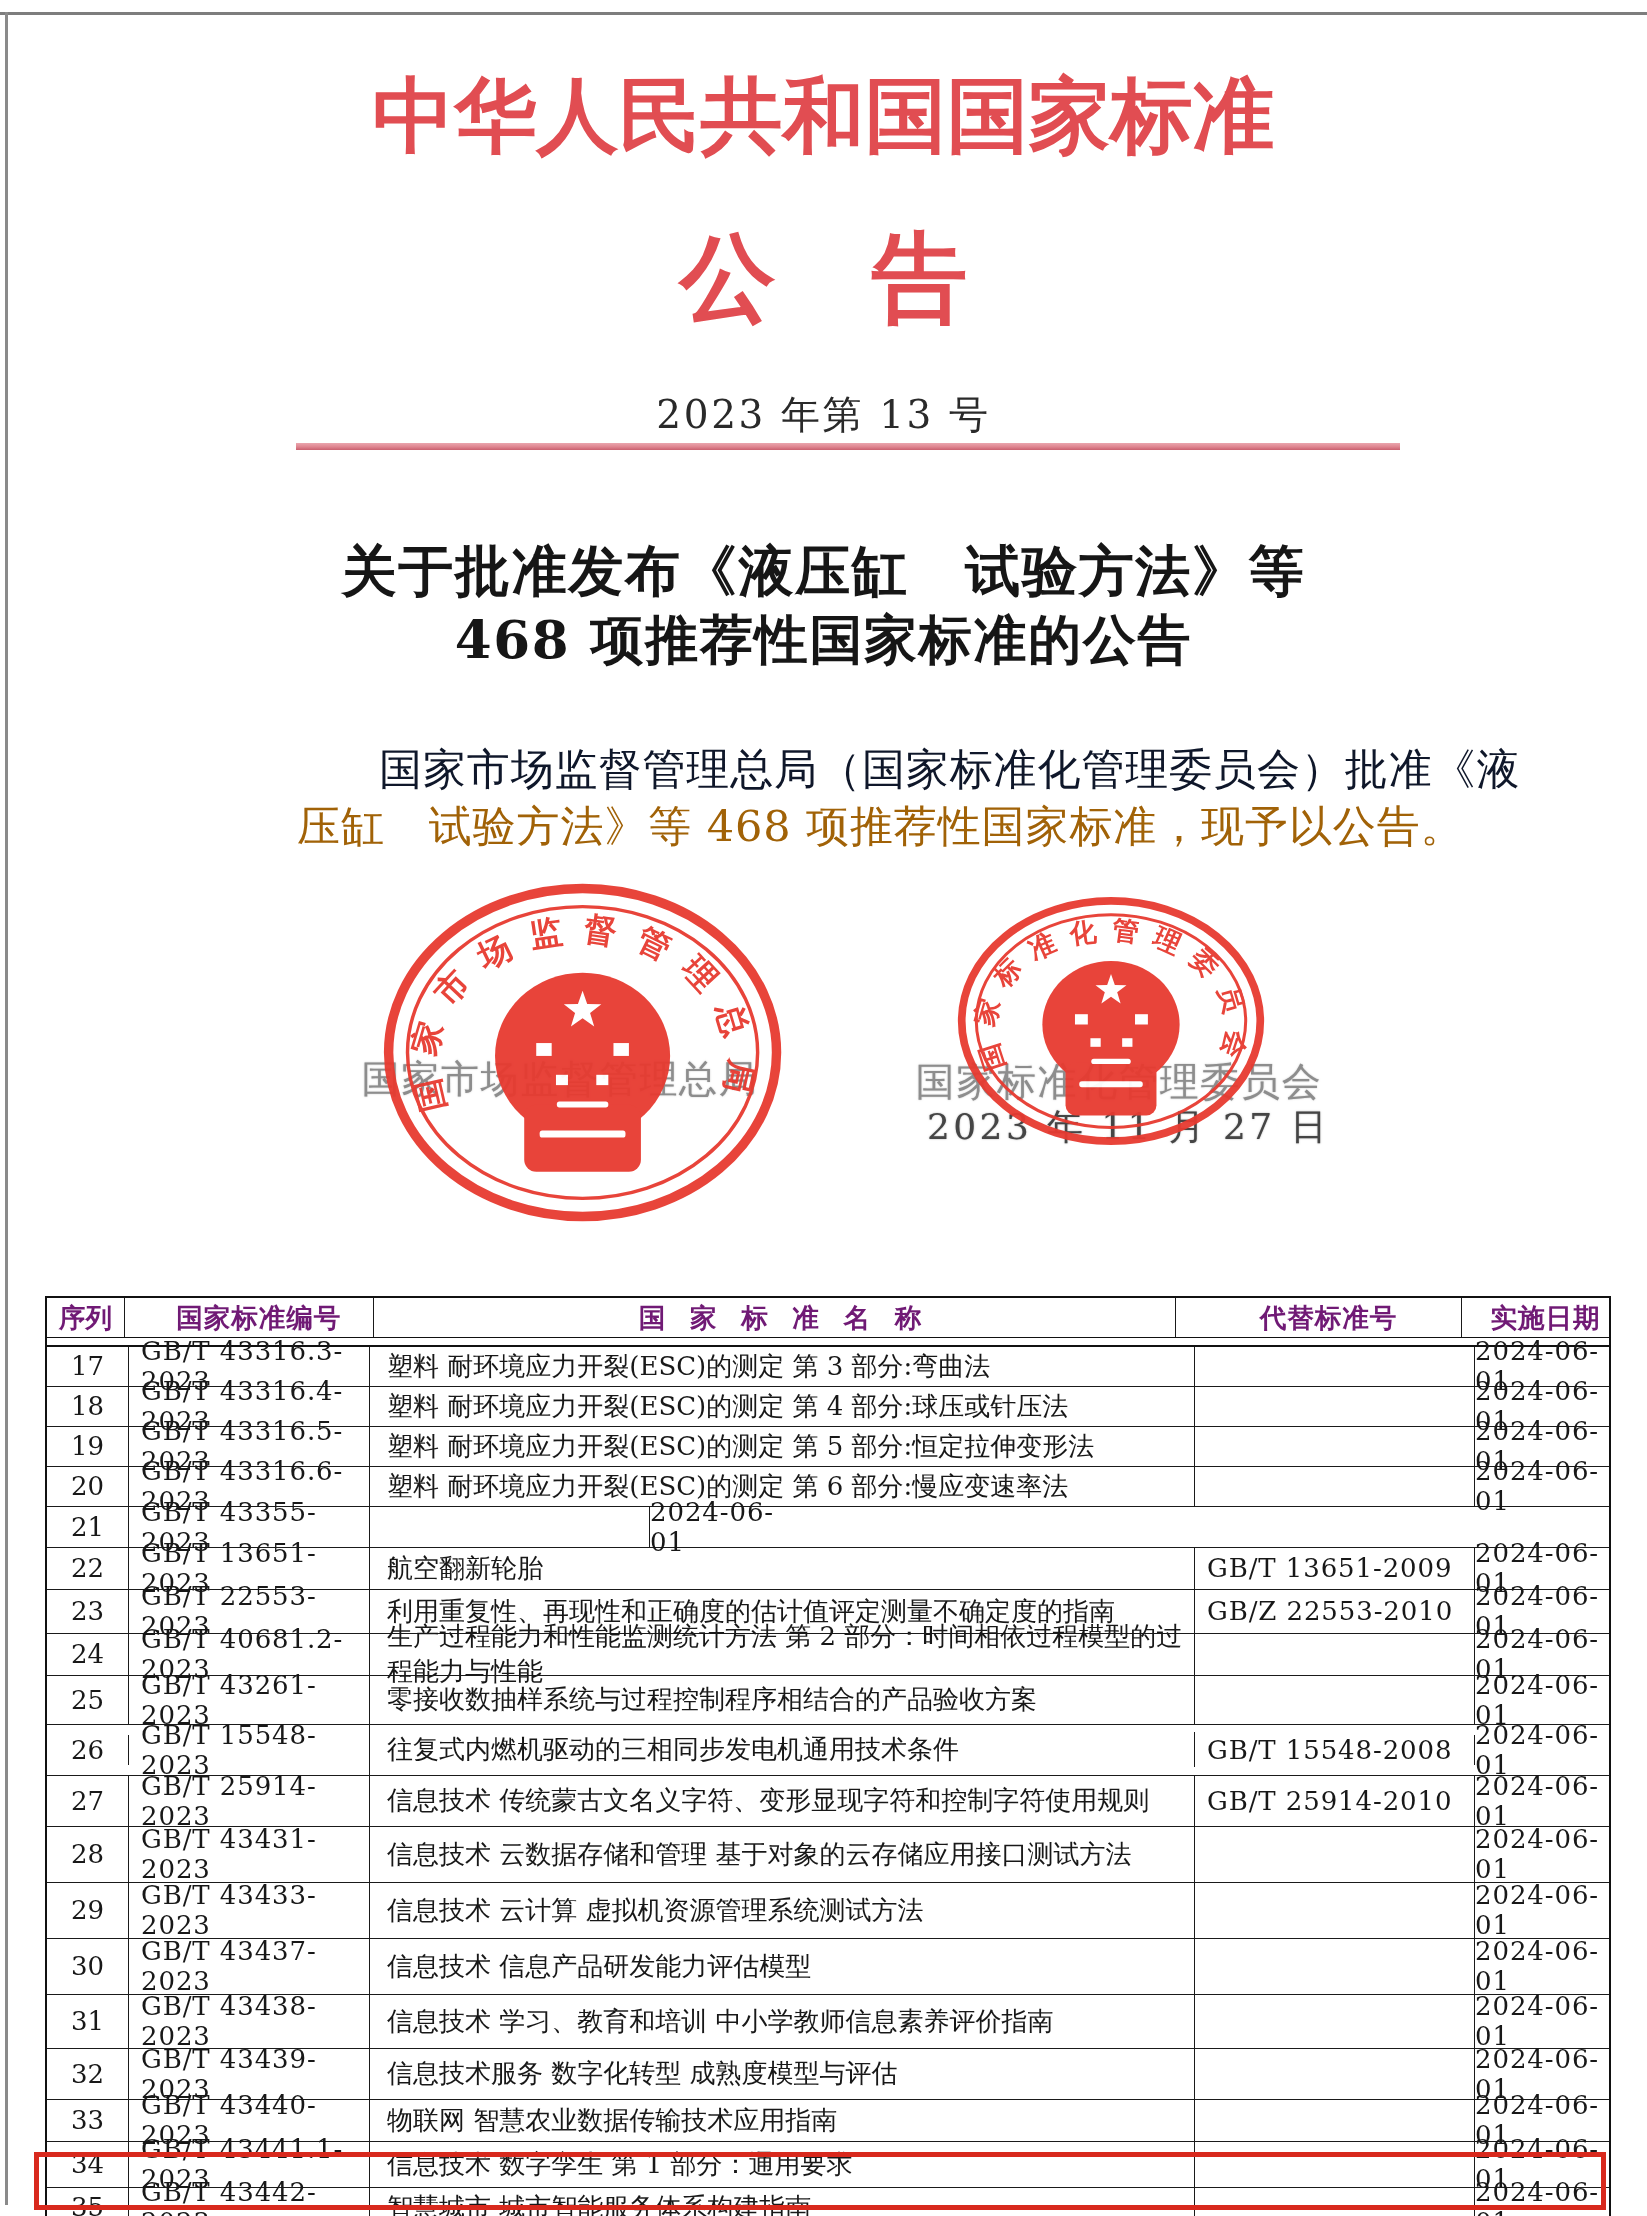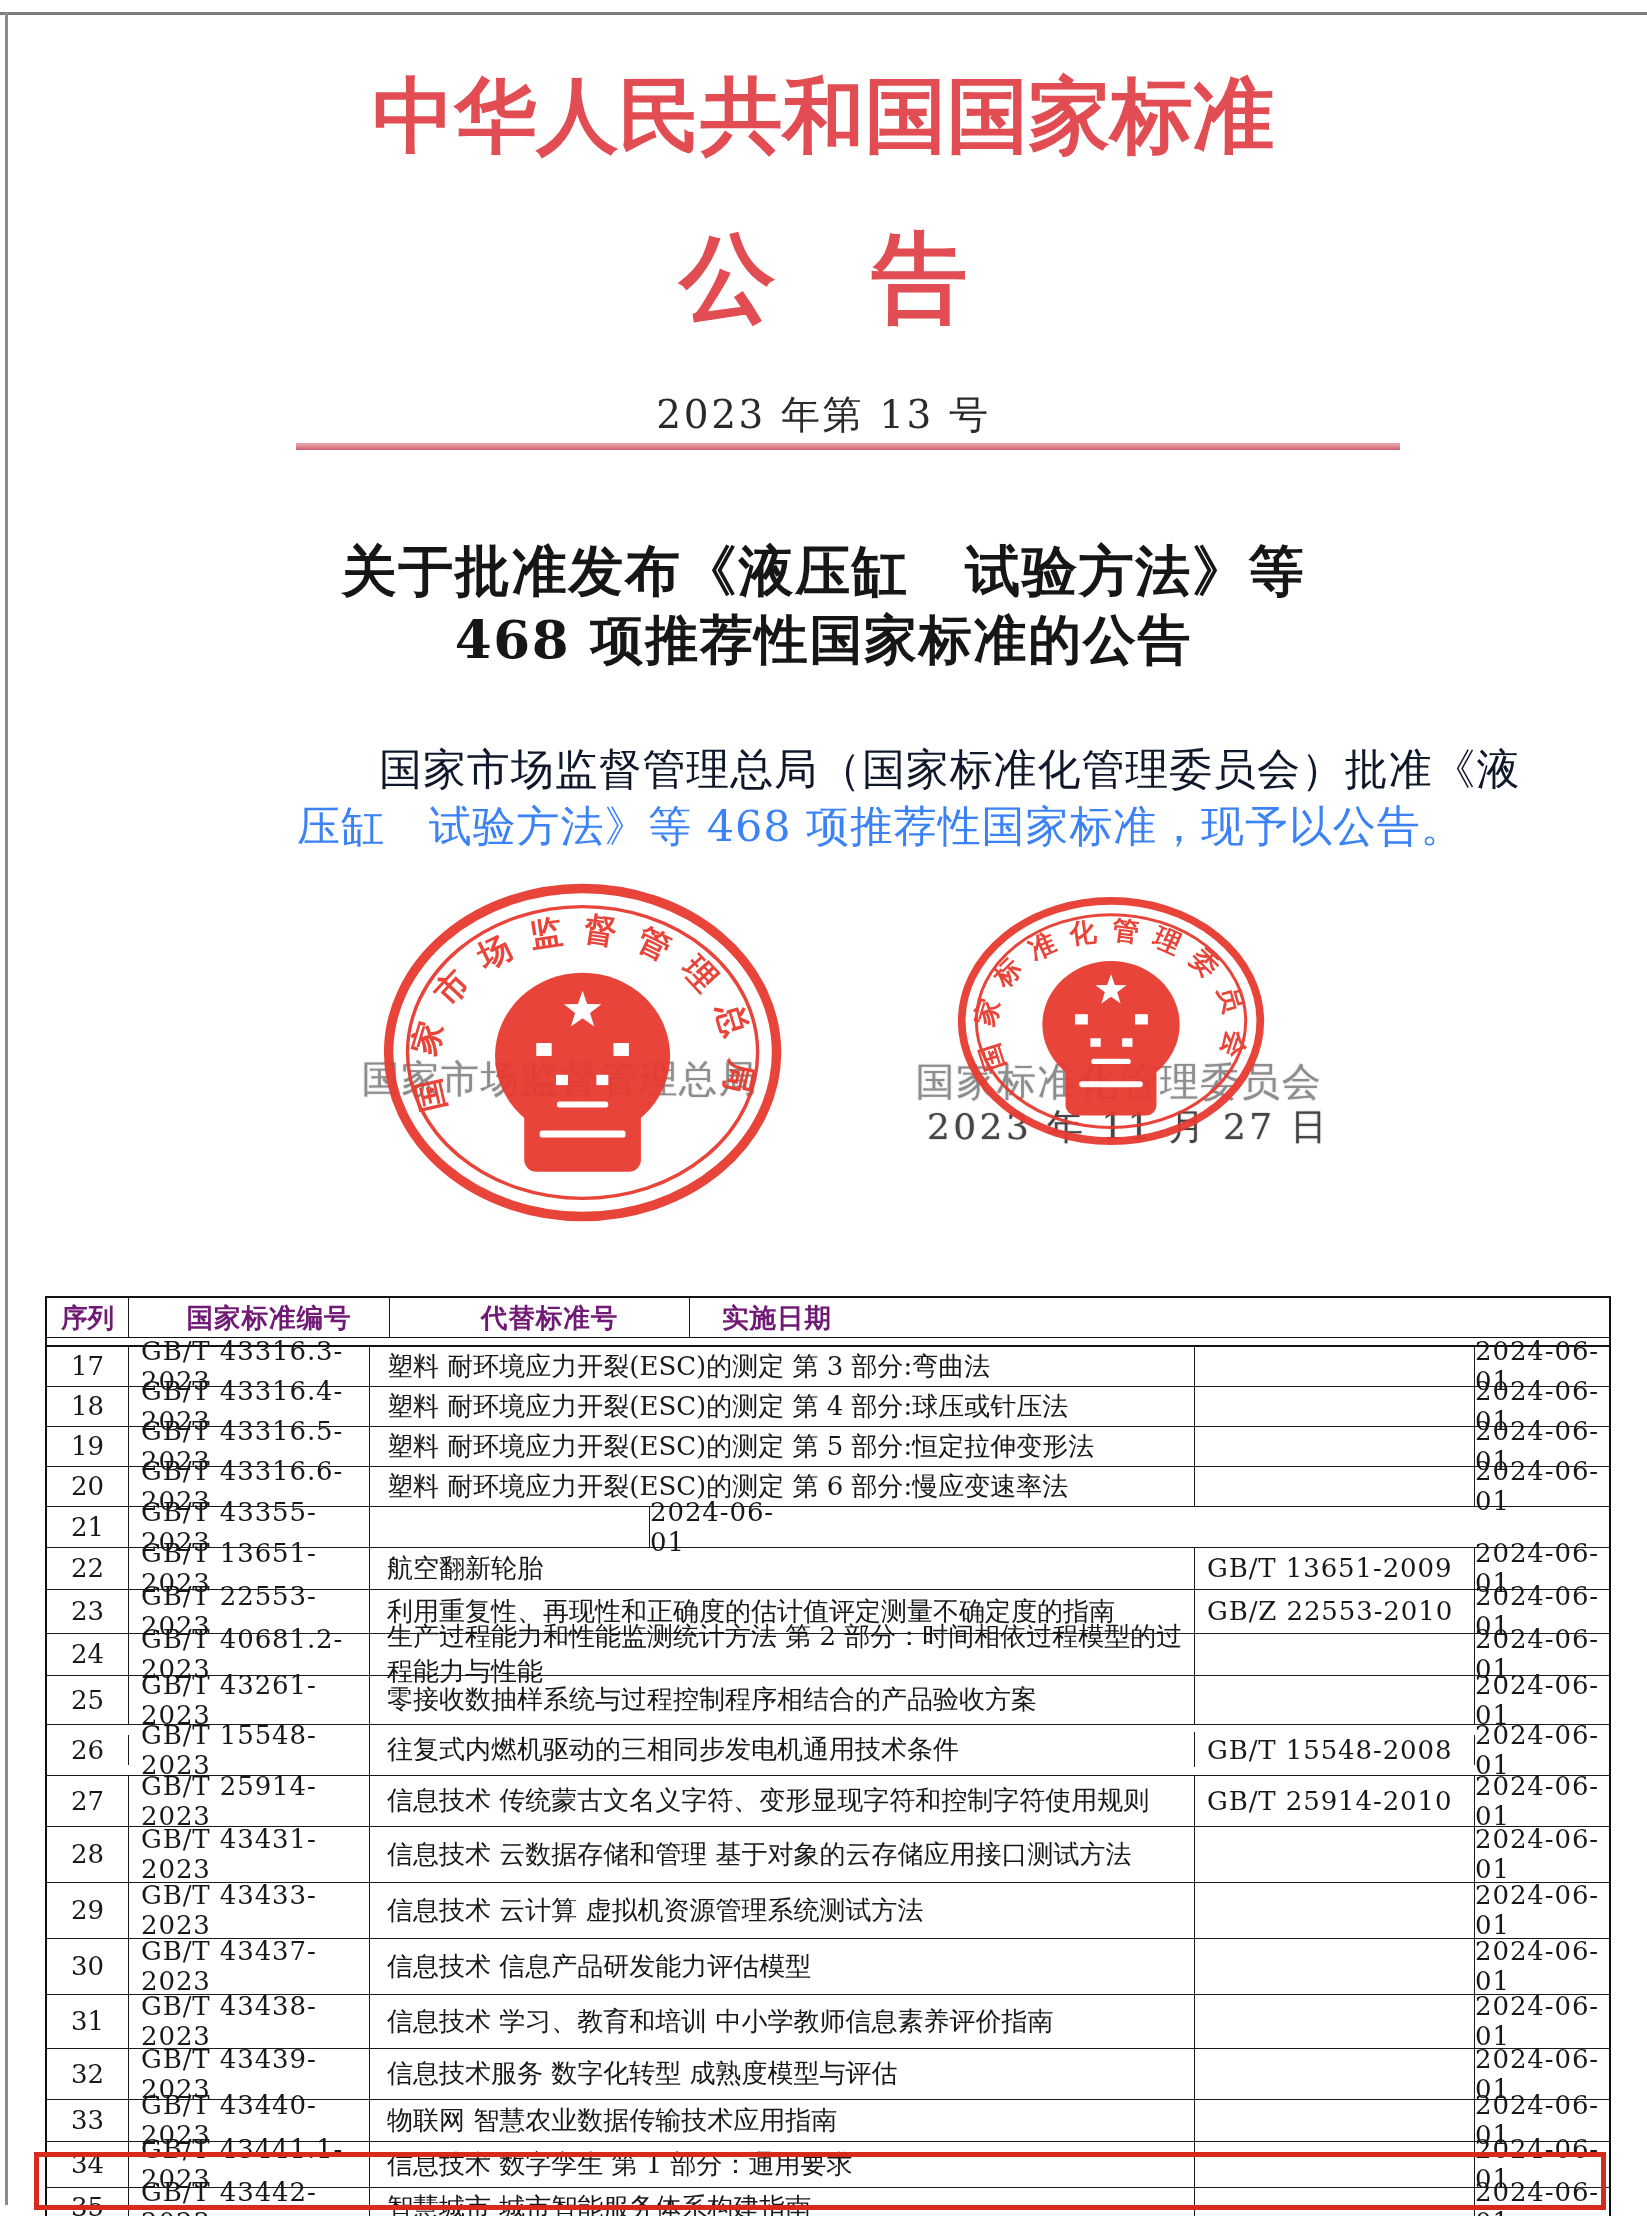--- a/index.html
+++ b/index.html
@@ -36,21 +36,21 @@
     font-size:55px;font-weight:700;letter-spacing:1.7px;color:#161616;white-space:pre;
   }
   .heading2{
     position:absolute;top:605px;left:0;width:1647px;text-align:center;
     font-size:53px;font-weight:700;letter-spacing:1.7px;color:#161616;white-space:pre;
   }
   .body-line1{
     position:absolute;top:741px;left:379px;font-size:43px;color:#0f172a;letter-spacing:0.9px;white-space:pre;
   }
   .body-line2{
-    position:absolute;top:798px;left:297px;font-size:43px;color:#3b82f6;letter-spacing:0.9px;white-space:pre;
+    position:absolute;top:798px;left:297px;font-size:43px;color:#a16207;letter-spacing:0.9px;white-space:pre;
   }
 
   
   .seal{position:absolute;opacity:0.95;}
   .seal-left{left:380px;top:880px;}
   .seal-right{left:954px;top:894px;}
   .agency-grey{
     position:absolute;text-align:center;color:#8d8d8d;
     font-size:38px;letter-spacing:1.7px;white-space:nowrap;
     mix-blend-mode:multiply;text-shadow:0 0 1.7px rgba(140,140,140,.6);
@@ -150,20 +150,21 @@
       <rect x="196" y="168" width="12" height="10" fill="#ffffff"></rect>
       <rect x="160" y="192" width="46" height="6" rx="3" fill="#ffffff"></rect>
       <rect x="146" y="218" width="74" height="7" rx="3" fill="#ffffff"></rect>
     </g>
   </svg>
 
   <div class="std-table">
     <div class="t-header">
       <div class="cell c-seq">序列</div>
       <div class="cell c-code" style="justify-content:center;padding-left:0;">国家标准编号</div>
+      <div class="cell c-name" style="justify-content:center;padding-left:0;letter-spacing:8.6px;">国 家 标 准 名 称</div>
       <div class="cell c-repl" style="justify-content:center;padding-left:0;">代替标准号</div>
       <div class="cell c-date">实施日期</div>
     </div>
     <div class="dbl-line"></div>
     <div id="rows">
         <div class="t-row" style="height: 39px;">
           <div class="cell c-seq">17</div>
           <div class="cell c-code">GB/T 43316.3-2023</div>
           <div class="cell c-name">塑料 耐环境应力开裂(ESC)的测定 第 3 部分:弯曲法</div>
           <div class="cell c-repl"></div>

